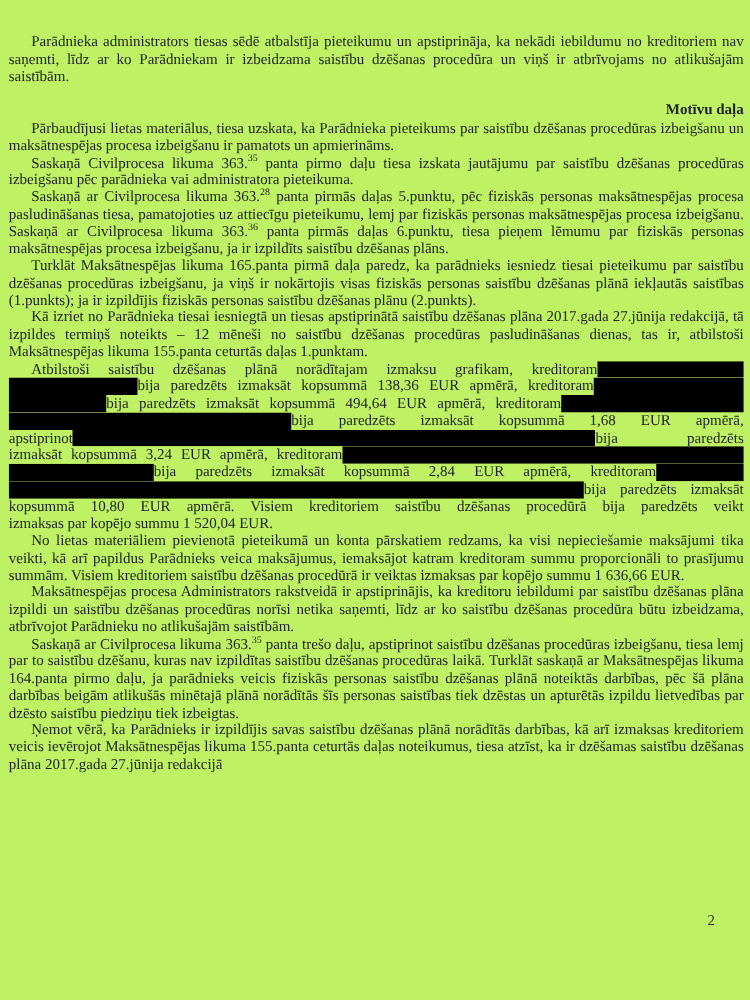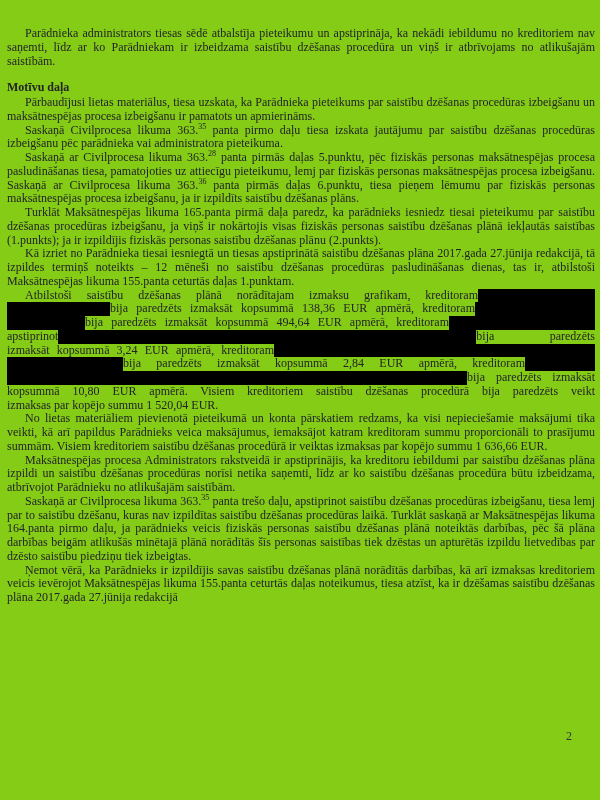--- a/index.html
+++ b/index.html
@@ -6,34 +6,34 @@
   body {
     width: 600px; height: 800px;
     background: #ffffff;
     font-family: "Liberation Serif", "DejaVu Serif", serif;
   }
   .page {
     position: relative;
     width: 600px; height: 800px;
     box-sizing: border-box;
     padding: 27px 5px 0 7px;
-    background: #84cc16;
+    background: #bef264;
     color: #222326;
     font-size: 12px;
     line-height: 13.75px;
   }
   .doc-body { width: 588px; }
   p.para {
     margin: 0;
     text-align: justify;
     text-indent: 18px;
   }
   .heading {
     margin: 13px 0 1px 0;
-    text-align: left;
+    text-align: right;
     font-weight: bold;
   }
   .red-par { margin: 0; }
   .red-line {
     display: flex;
     align-items: stretch;
     height: 13.75px;
     overflow: hidden;
     white-space: nowrap;
   }
@@ -86,20 +86,24 @@
           <span class="box" style="width: 103px; background: rgb(0, 0, 0);"></span>
           <span class="fill">bija paredzēts izmaksāt kopsummā 138,36 EUR apmērā, kreditoram</span>
           <span class="box" style="width: 120px; background: rgb(0, 0, 0);"></span>
         </div>
         <div class="red-line">
           <span class="box" style="width: 78px; background: rgb(0, 0, 0);"></span>
           <span class="fill">bija paredzēts izmaksāt kopsummā 494,64 EUR apmērā, kreditoram</span>
           <span class="box" style="width: 146px; background: rgb(0, 0, 0);"></span>
         </div>
         <div class="red-line">
+          <span class="box" style="width: 226px; background: rgb(0, 0, 0);"></span>
+          <span class="fill">bija paredzēts izmaksāt kopsummā 1,68 EUR apmērā,</span>
+        </div>
+        <div class="red-line">
           <span class="natural">apstiprinot</span>
           <span class="box" style="width: 418px; background: rgb(0, 0, 0);"></span>
           <span class="fill">bija paredzēts</span>
         </div>
         <div class="red-line">
           <span class="fill">izmaksāt kopsummā 3,24 EUR apmērā, kreditoram</span>
           <span class="box" style="width: 321px; background: rgb(0, 0, 0);"></span>
         </div>
         <div class="red-line">
           <span class="box" style="width: 116px; background: rgb(0, 0, 0);"></span>

